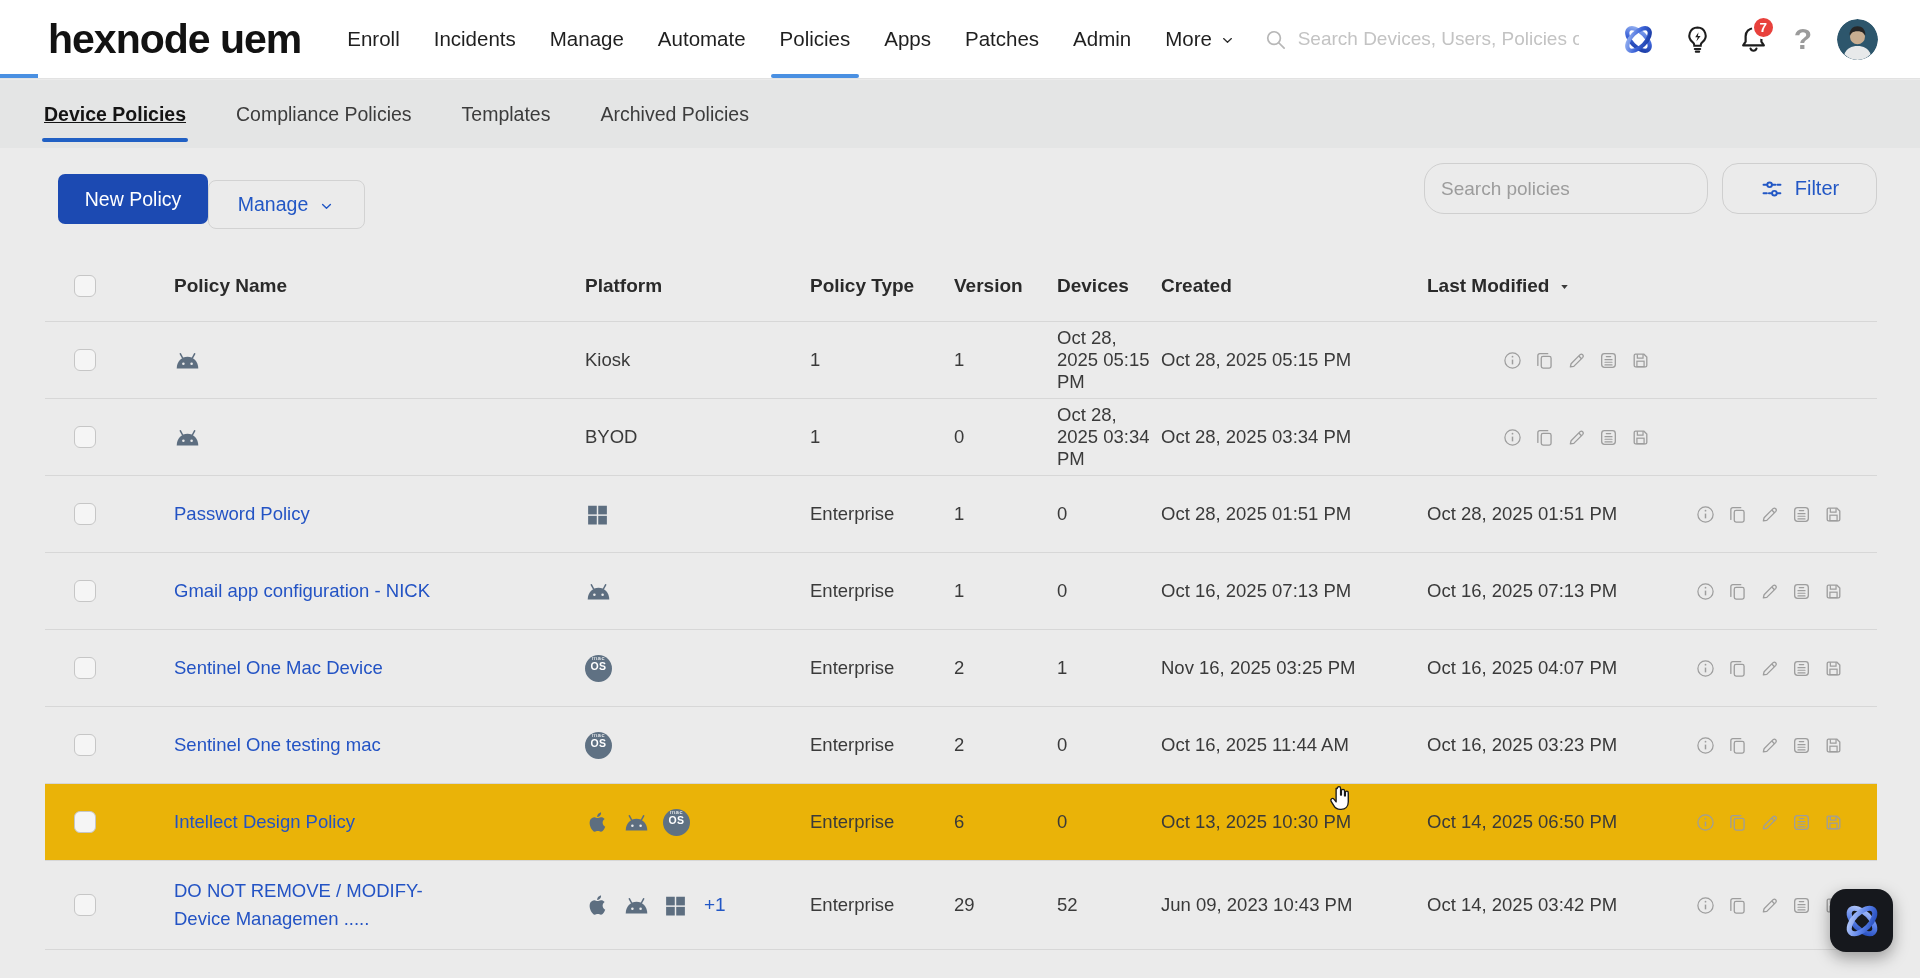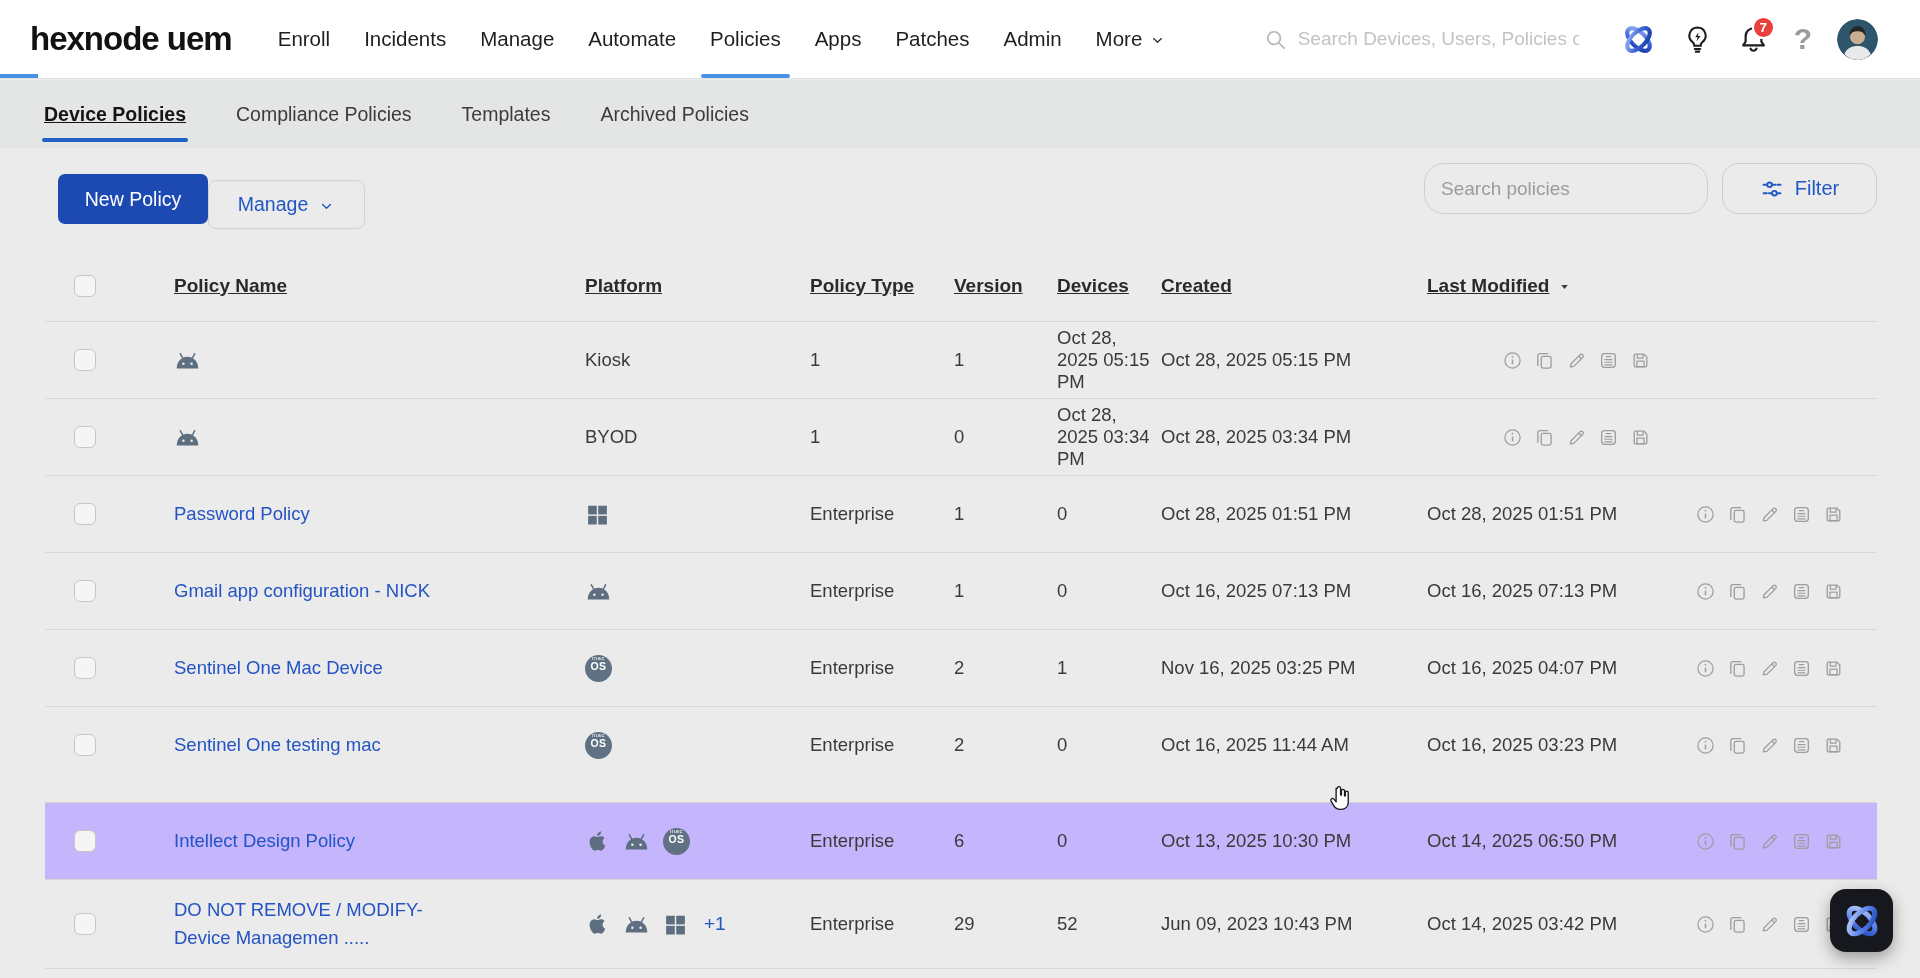--- a/index.html
+++ b/index.html
@@ -4,21 +4,21 @@
 <style>
   * { margin:0; padding:0; box-sizing:border-box; }
   html,body { width:1920px; height:978px; }
   body {
     font-family:"Liberation Sans","DejaVu Sans",sans-serif;
     background:#ebebeb; position:relative; overflow:hidden; color:#2b2b2b;
   }
   
   .topnav{position:absolute;top:0;left:0;width:1920px;height:79px;background:#ffffff;
           border-bottom:1px solid #e2e2e2;display:flex;align-items:center;z-index:5;}
-  .logo{margin-left:30px;font-size:33px;font-weight:700;letter-spacing:-1px;color:#121212;white-space:nowrap;}
+  .logo{margin-left:48px;font-size:41px;font-weight:700;letter-spacing:-1px;color:#121212;white-space:nowrap;}
   .nav-items{display:flex;margin-left:46px;gap:34px;height:100%;align-items:center;}
   .nav-item{font-size:20.5px;color:#1f1f1f;height:100%;display:flex;align-items:center;gap:7px;
             position:relative;cursor:pointer;white-space:nowrap;}
   .nav-item.active::after{content:"";position:absolute;left:-9px;right:-9px;bottom:0;height:4px;
             background:#4a90e2;border-radius:2px;}
   .chev{width:17px;height:17px;color:#2b2b2b;margin-top:3px;}
   .edge-progress{position:absolute;left:0;bottom:0;width:38px;height:4px;background:#4a90e2;}
   .nav-right{margin-left:auto;margin-right:42px;display:flex;align-items:center;gap:25px;}
   .search-box{display:flex;align-items:center;gap:11px;width:315px;margin-right:16px;}
   .search-box .sic{width:23px;height:23px;color:#b7b7b7;flex:none;}
@@ -54,25 +54,25 @@
   .search-policies::placeholder{color:#9c9c9c;}
   .btn-filter{position:absolute;left:1722px;top:163px;width:155px;height:51px;background:transparent;
            border:1px solid #cfcfcf;border-radius:16px;color:#2257c5;font-size:20px;font-family:inherit;
            display:flex;align-items:center;justify-content:center;gap:11px;cursor:pointer;}
   .fic{width:24px;height:24px;}
   
   .table{position:absolute;left:45px;top:250px;width:1832px;}
   .grid{display:grid;grid-template-columns:129px 411px 225px 144px 103px 104px 266px 268px 1fr;
         align-items:center;}
   .thead{height:71px;font-size:19px;font-weight:700;color:#2a2a2a;}
-  .th{display:flex;align-items:center;gap:8px;text-decoration:underline;}
+  .th{display:flex;align-items:center;gap:8px;}
   .sort-ic{width:15px;height:15px;fill:#3a3a3a;margin-top:2px;}
   .row{min-height:77px;border-top:1px solid #d7d7d7;font-size:18.5px;color:#3a3a3a;}
   .row:last-child{border-bottom:1px solid #d7d7d7;min-height:90px;}
-  .row.hovered{background:#c4b5fd;margin-top:19px;}
+  .row.hovered{background:#eab308;}
   .cb{width:22px;height:22px;border:1.6px solid #c6c6c6;border-radius:6px;background:#f5f5f5;
       margin-left:29px;cursor:pointer;}
   .name{color:#2353c4;max-width:302px;line-height:1.5;cursor:pointer;text-decoration:none;display:inline-block;}
   .platforms{display:flex;align-items:center;gap:13px;color:#5d6e80;}
   .pic{width:25px;height:25px;display:block;}
   .pic.droid{width:27px;height:20px;}
   .macbadge{width:27px;height:27px;border-radius:50%;background:#5f7183;color:#fff;display:flex;
       flex-direction:column;align-items:center;justify-content:flex-start;line-height:1;flex:none;}
   .macbadge .mtop{font-size:6px;letter-spacing:.5px;}
   .macbadge .mbot{font-size:10.5px;font-weight:700;letter-spacing:.3px;}

